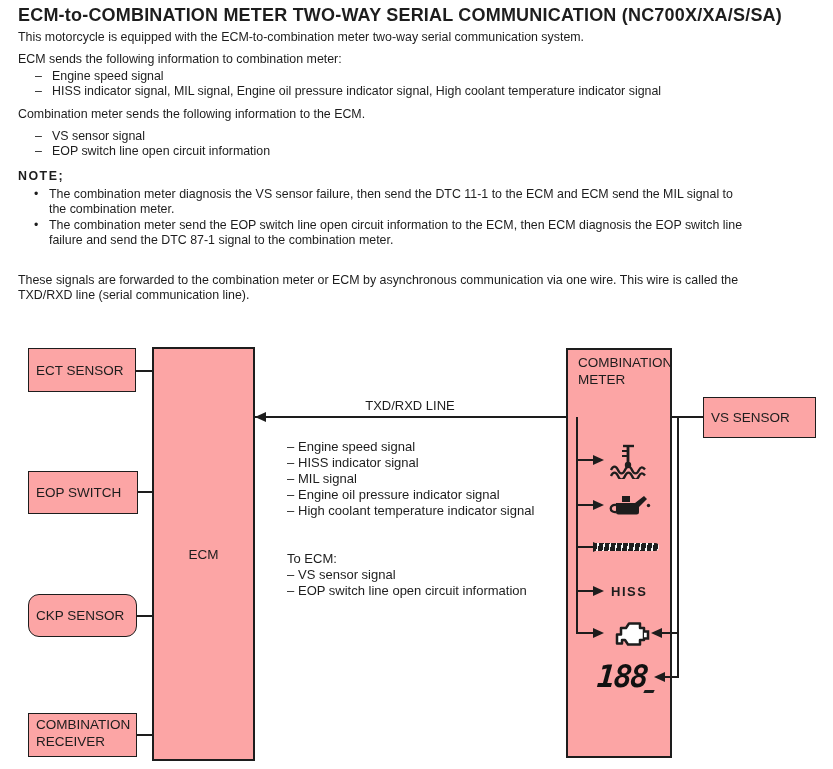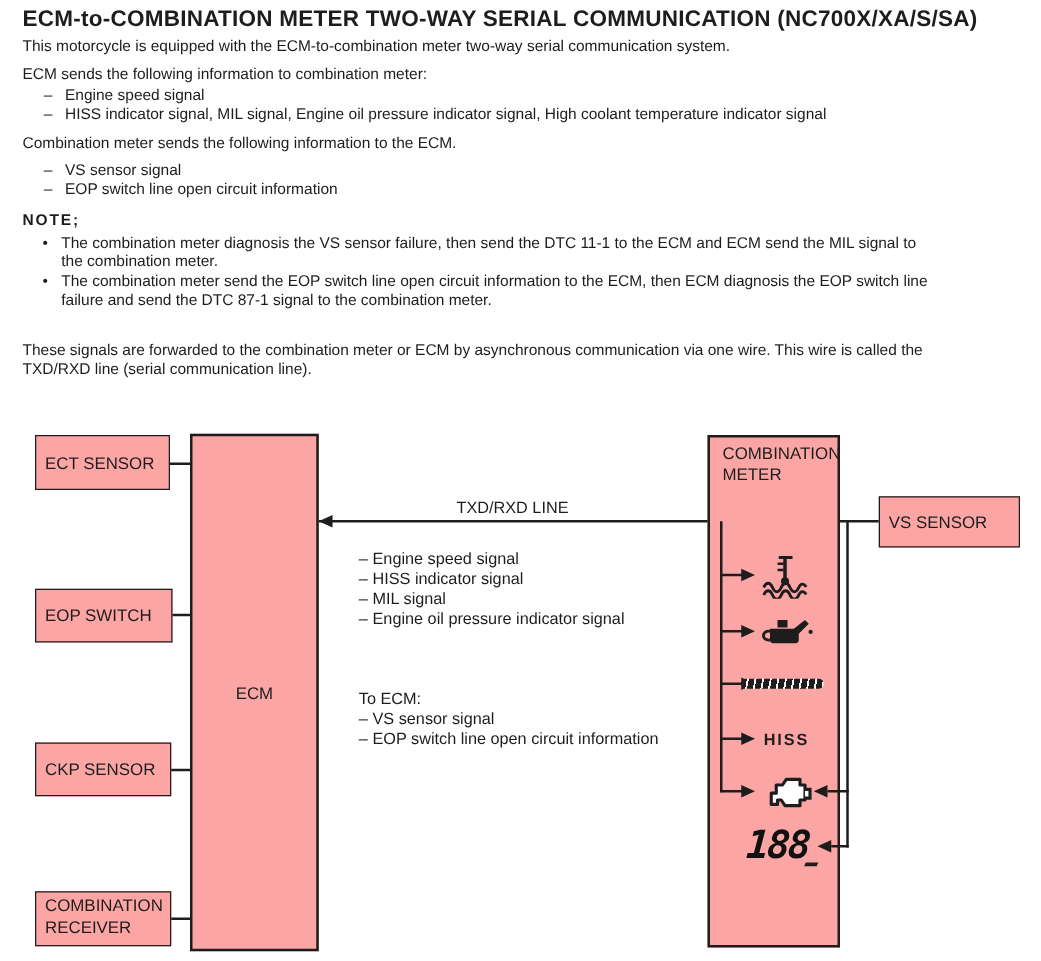--- a/index.html
+++ b/index.html
@@ -76,21 +76,21 @@
   <div>These signals are forwarded to the combination meter or ECM by asynchronous communication via one wire. This wire is called the</div>
   <div>TXD/RXD line (serial communication line).</div>
 </div>
 
 <div class="box" style="left:28px;top:348px;width:108px;height:44px;">
   <span>ECT SENSOR</span>
 </div>
 <div class="box" style="left:28px;top:471px;width:110px;height:43px;">
   <span>EOP SWITCH</span>
 </div>
-<div class="box" style="left:28px;top:594px;width:109px;height:43px;">
+<div class="box" style="left:28px;top:594px;width:109px;height:43px;border-radius:11px;">
   <span>CKP SENSOR</span>
 </div>
 <div class="box" style="left:28px;top:713px;width:109px;height:44px;align-items:flex-start;">
   <span class="meter-label" style="padding-top:2px;">
     <div>COMBINATION</div>
     <div>RECEIVER</div>
   </span>
 </div>
 
 <div class="line" style="left:136px;top:370px;width:16px;height:2px;"></div>
@@ -105,20 +105,21 @@
 <div class="line" style="left:255px;top:416px;width:448px;height:2px;"></div>
 <div class="ah-l" style="left:255px;top:412px;"></div>
 <div class="ah-r" style="left:567px;top:412px;"></div>
 <div class="abs diagram-text" style="left:330px;top:398px;width:160px;text-align:center;">TXD/RXD LINE</div>
 
 <div class="abs diagram-text" style="left:287px;top:439px;">
   <div class="mid-item">Engine speed signal</div>
   <div class="mid-item">HISS indicator signal</div>
   <div class="mid-item">MIL signal</div>
   <div class="mid-item">Engine oil pressure indicator signal</div>
+  <div class="mid-item">High coolant temperature indicator signal</div>
 </div>
 <div class="abs diagram-text" style="left:287px;top:551px;">
   <div>To ECM:</div>
   <div class="mid-item">VS sensor signal</div>
   <div class="mid-item">EOP switch line open circuit information</div>
 </div>
 
 <div class="box thick" style="left:566px;top:348px;width:106px;height:410px;align-items:flex-start;padding-left:10px;">
   <span class="meter-label">
     <div>COMBINATION</div>

